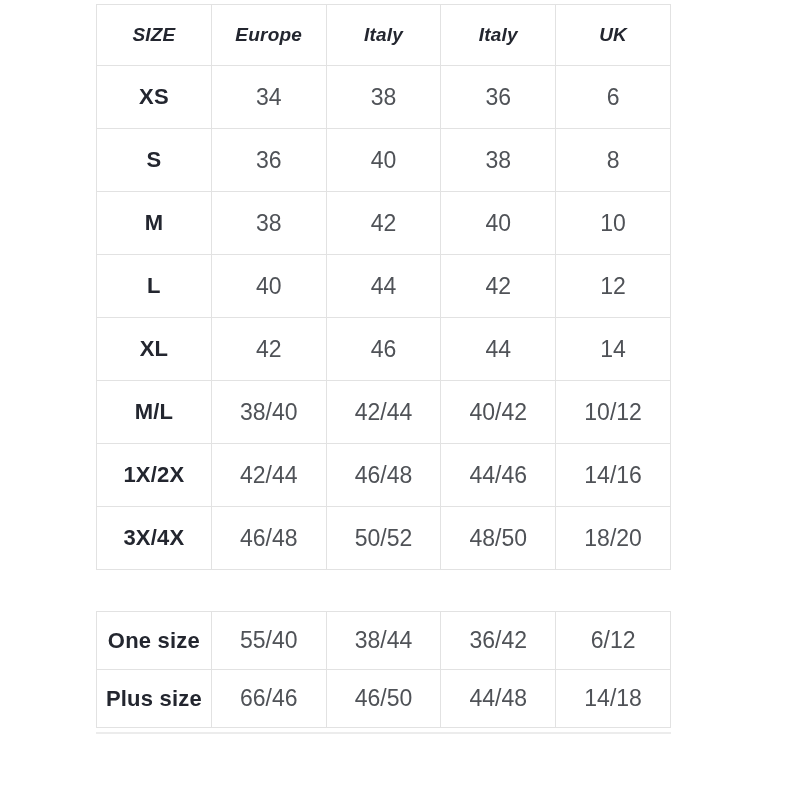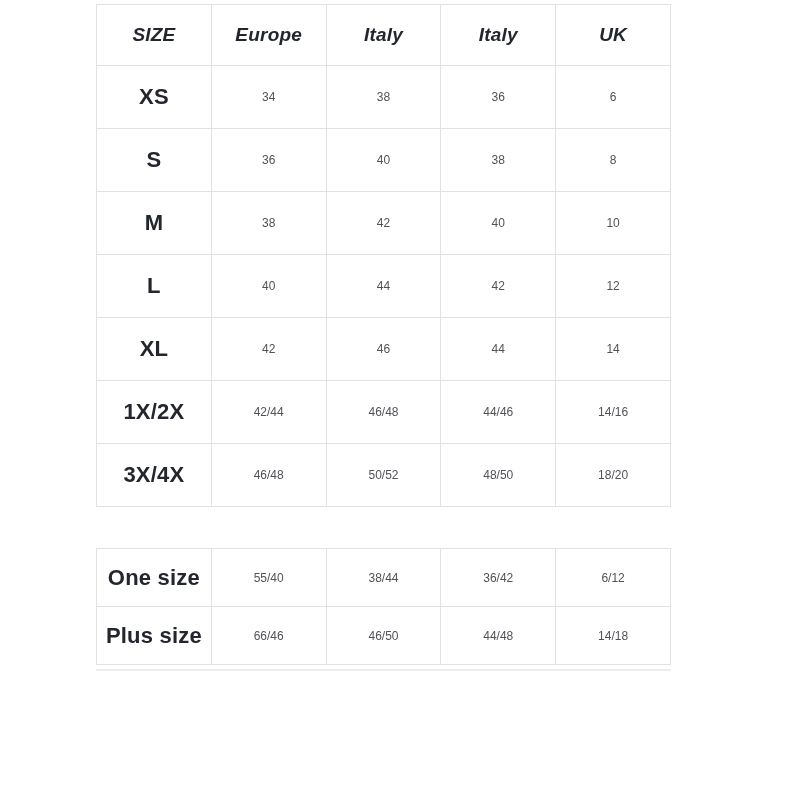--- a/index.html
+++ b/index.html
@@ -48,21 +48,21 @@
   }
   table.size-table tbody tr{height:63px;}
   table.size-table.extra tbody tr{height:58px;}
   table.size-table tbody th.size-label{
     font-size:22px;
     font-weight:bold;
     color:var(--header-text);
     letter-spacing:.2px;
   }
   table.size-table tbody td.value{
-    font-size:12px;
+    font-size:23px;
     font-weight:normal;
     color:var(--value-text);
   }
   table.size-table.extra{
     margin-top:41px;
   }
   .bottom-strip{
     width:575px;
     height:2px;
     margin-top:4px;
@@ -115,20 +115,27 @@
             <td class="value">12</td>
           </tr>
           <tr>
             <th class="size-label">XL</th>
             <td class="value">42</td>
             <td class="value">46</td>
             <td class="value">44</td>
             <td class="value">14</td>
           </tr>
           <tr>
+            <th class="size-label">M/L</th>
+            <td class="value">38/40</td>
+            <td class="value">42/44</td>
+            <td class="value">40/42</td>
+            <td class="value">10/12</td>
+          </tr>
+          <tr>
             <th class="size-label">1X/2X</th>
             <td class="value">42/44</td>
             <td class="value">46/48</td>
             <td class="value">44/46</td>
             <td class="value">14/16</td>
           </tr>
           <tr>
             <th class="size-label">3X/4X</th>
             <td class="value">46/48</td>
             <td class="value">50/52</td>

